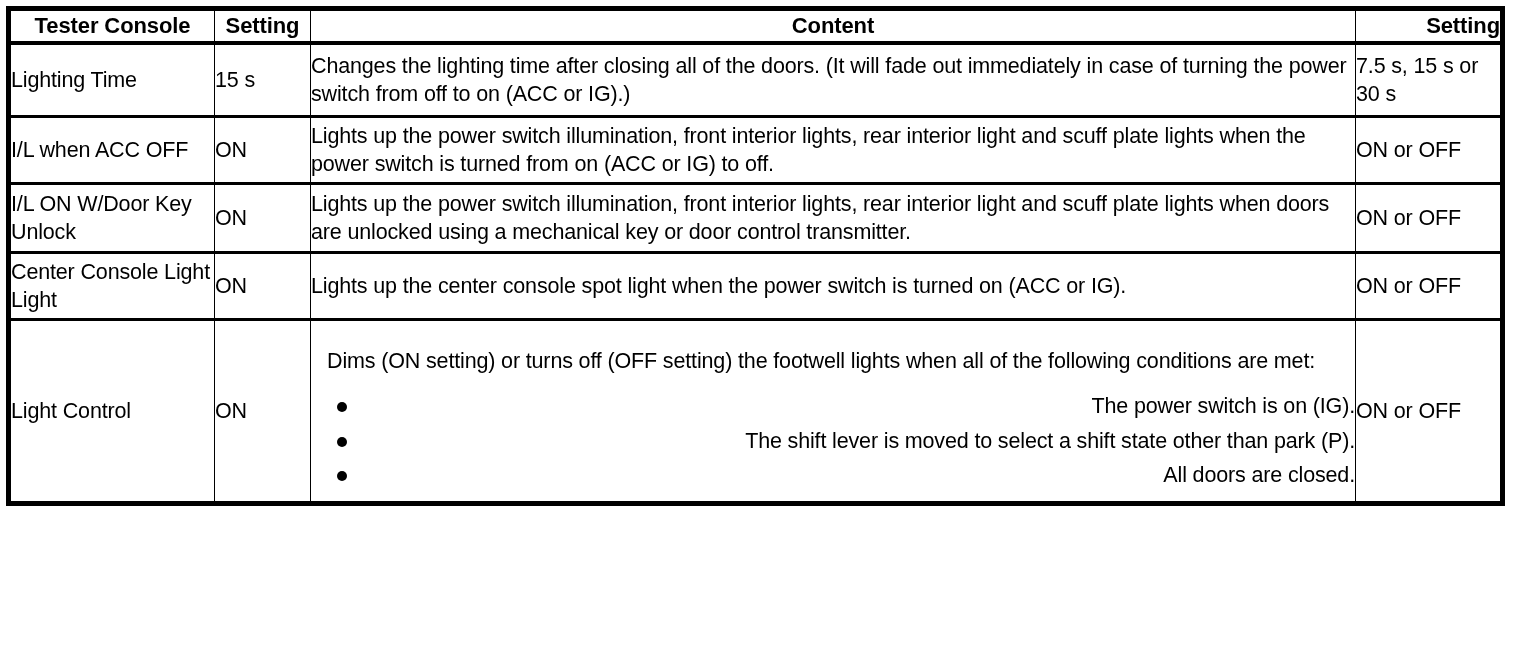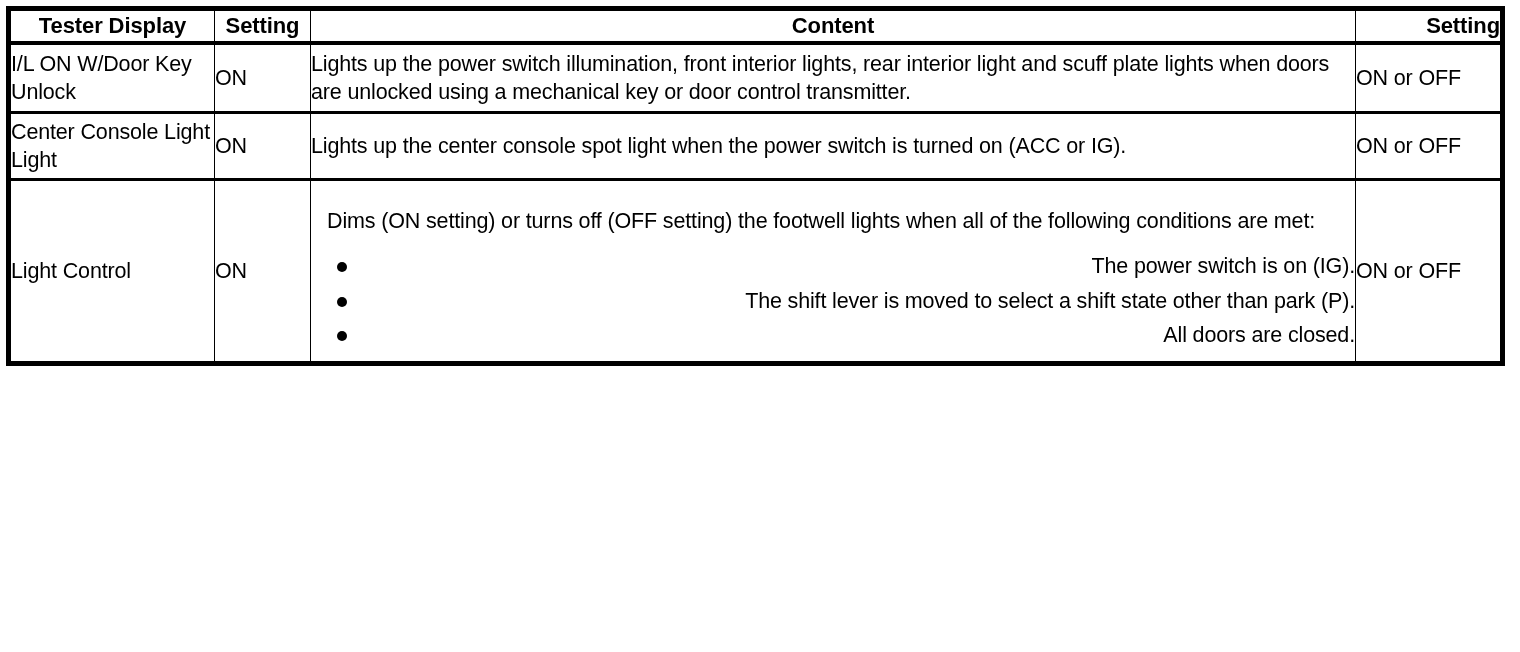--- a/index.html
+++ b/index.html
@@ -139,30 +139,42 @@
   <table class="spec-table">
     <colgroup>
       <col class="c-display">
       <col class="c-default">
       <col class="c-content">
       <col class="c-setting">
     </colgroup>
 
     <thead>
       <tr class="header-row">
-        <th class="h-display">Tester Display</th>
+        <th class="h-display">Tester Console</th>
         <th class="h-default">Setting</th>
         <th class="h-content">Content</th>
         <th class="h-setting">Setting</th>
       </tr>
     </thead>
 
     <tbody>
 
-
+      <tr class="r-lighting">
+        <td class="cell c-name">Lighting Time</td>
+        <td class="cell c-def">15 s</td>
+        <td class="cell c-desc">Changes the lighting time after closing all of the doors. (It will fade out immediately in case of turning the power switch from off to on (ACC or IG).)</td>
+        <td class="cell c-set">7.5 s, 15 s or 30 s</td>
+      </tr>
+
+      <tr class="r-ilacc row-sep">
+        <td class="cell c-name">I/L when ACC OFF</td>
+        <td class="cell c-def">ON</td>
+        <td class="cell c-desc">Lights up the power switch illumination, front interior lights, rear interior light and scuff plate lights when the power switch is turned from on (ACC or IG) to off.</td>
+        <td class="cell c-set">ON or OFF</td>
+      </tr>
 
       <tr class="r-ilkey row-sep">
         <td class="cell c-name">I/L ON W/Door Key Unlock</td>
         <td class="cell c-def">ON</td>
         <td class="cell c-desc">Lights up the power switch illumination, front interior lights, rear interior light and scuff plate lights when doors are unlocked using a mechanical key or door control transmitter.</td>
         <td class="cell c-set">ON or OFF</td>
       </tr>
 
 
 

